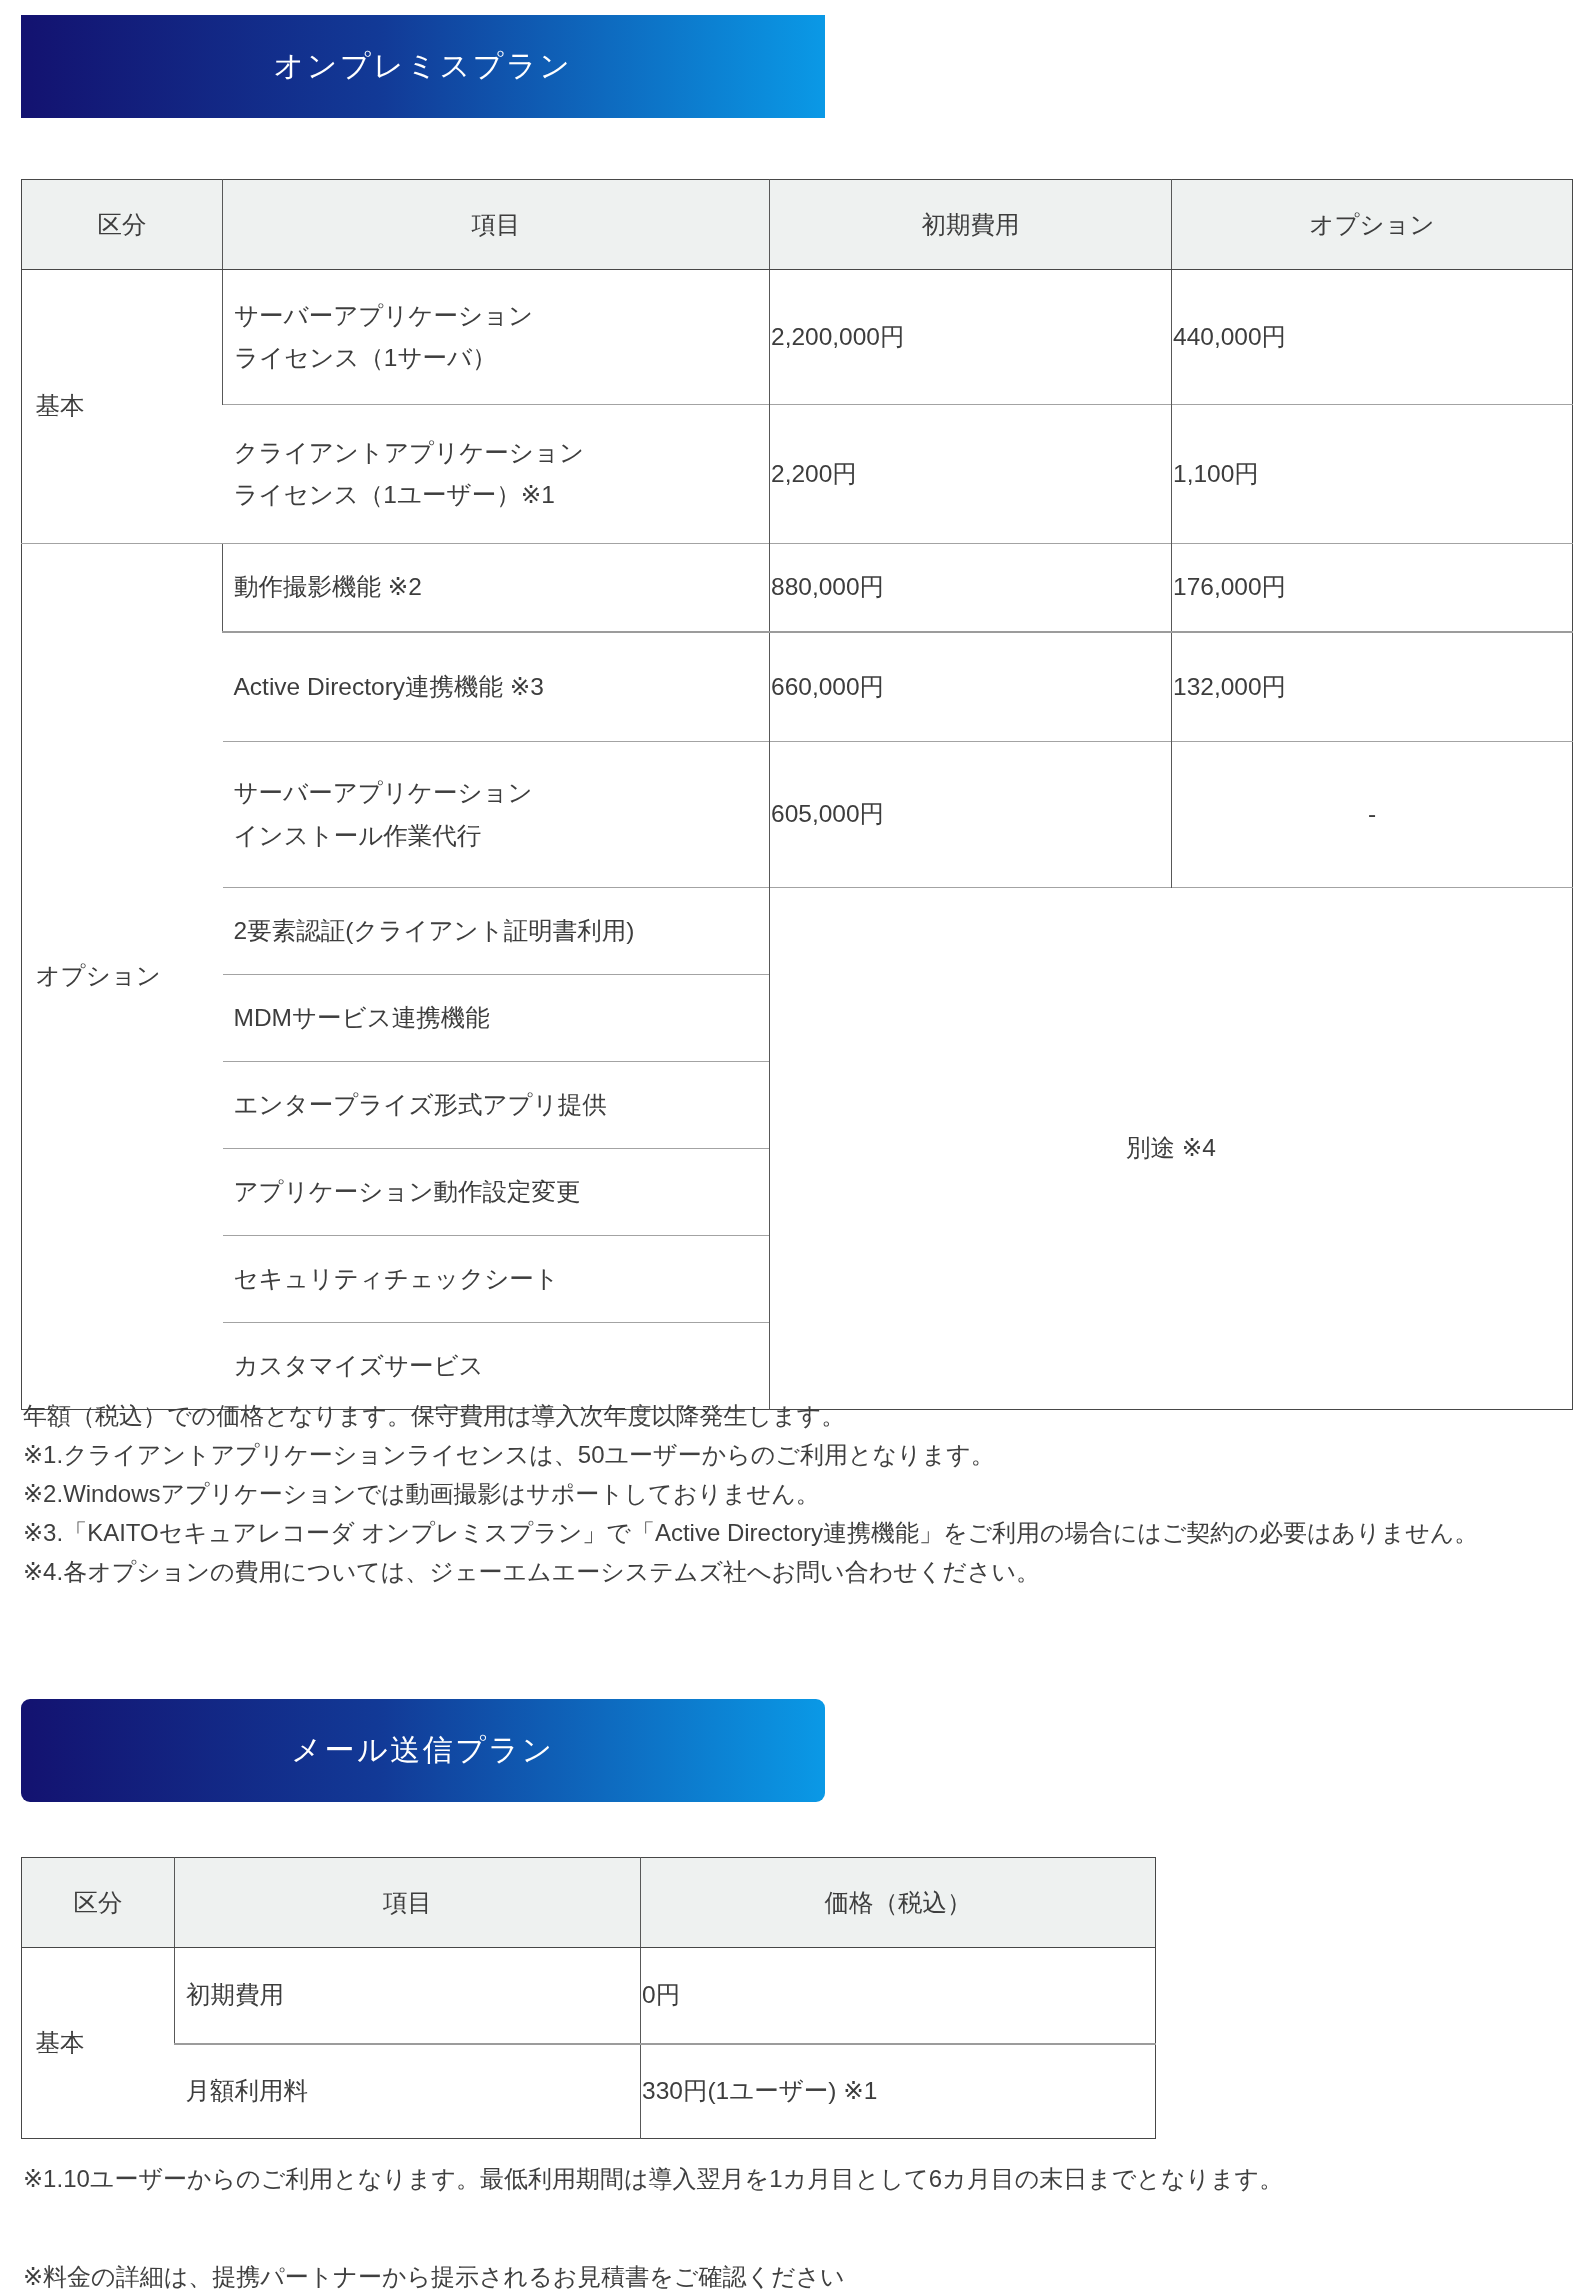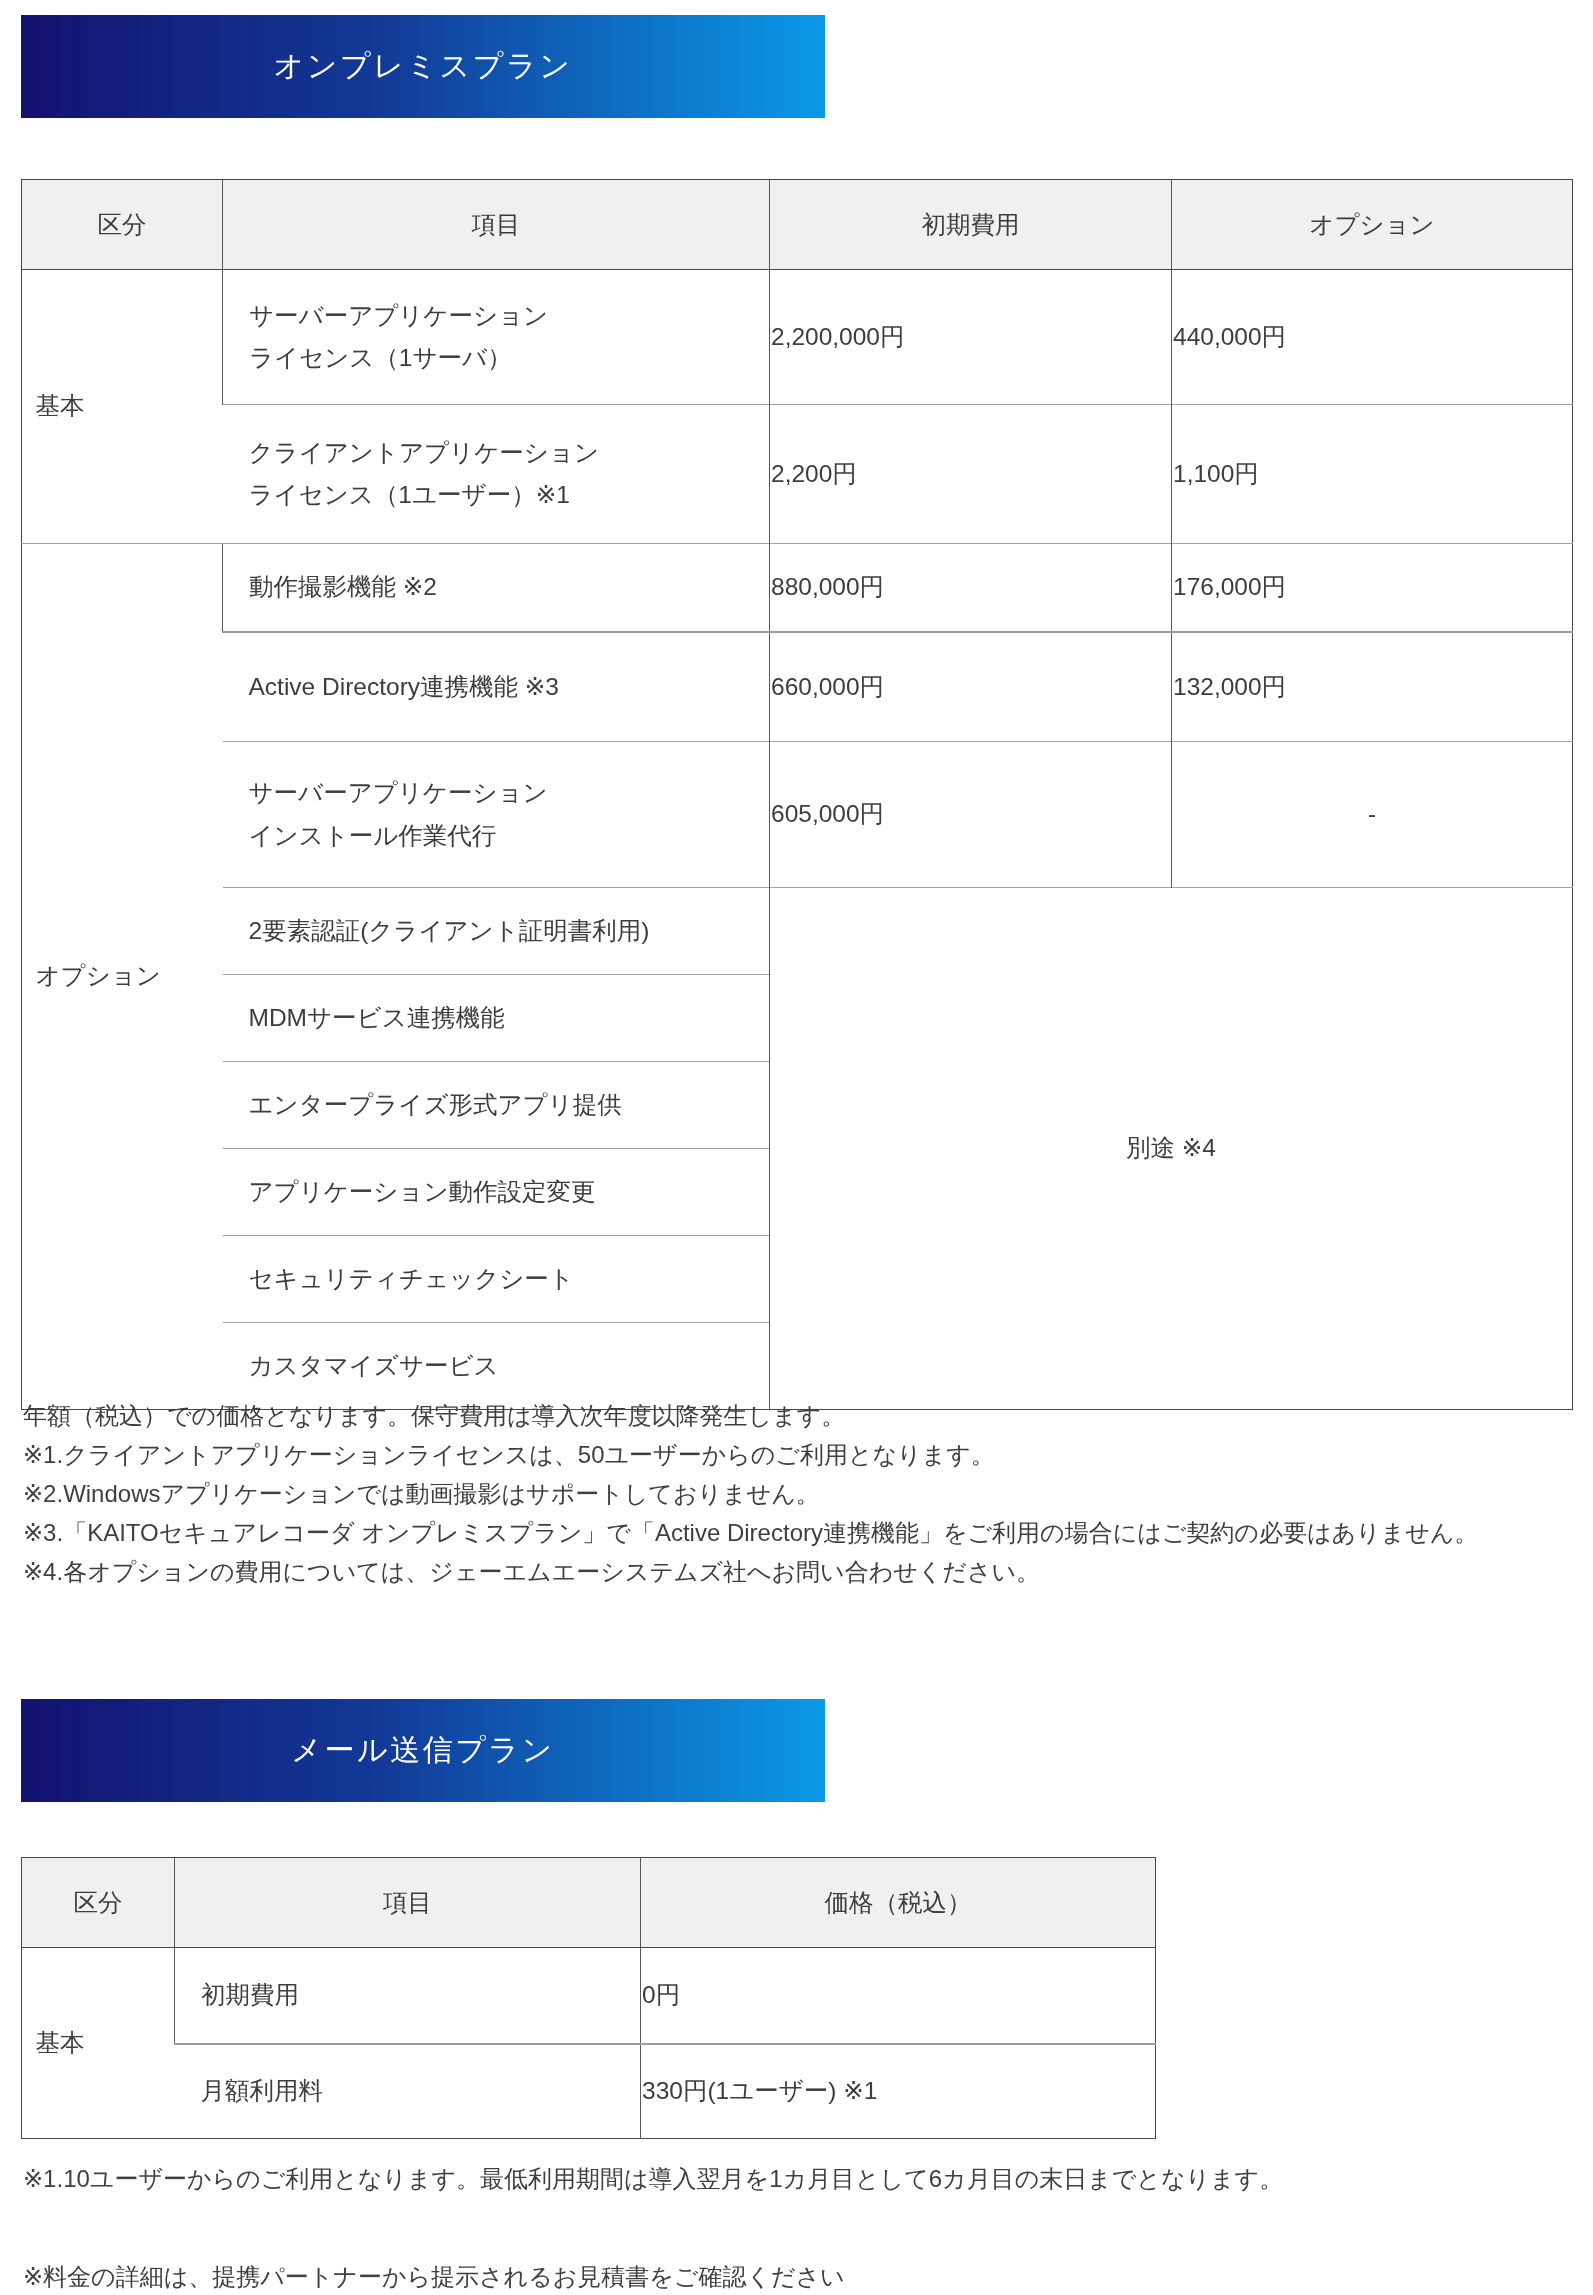--- a/index.html
+++ b/index.html
@@ -13,21 +13,21 @@
   
   .banner{
     position:absolute;left:21px;width:804px;height:103px;
     background:linear-gradient(90deg,#131270 0%,#123a97 45%,#0a99e6 100%);
     display:flex;align-items:center;justify-content:center;
   }
   .banner .banner-label{
     color:#ffffff;font-size:30px;font-weight:500;letter-spacing:2.5px;
   }
   #banner-onpremise{top:15px;}
-  #banner-mail{top:1699px;}
+  #banner-mail{top:1699px;border-radius:9px;}
 
   
   table{border-collapse:collapse;table-layout:fixed;}
   .price-table{position:absolute;background:#ffffff;border:1.7px solid #474747;}
   #table-onpremise{left:21px;top:179px;width:1551px;}
   #table-mail{left:21px;top:1857px;width:1135px;}
 
   .price-table th{
     background:#eef1f0;
     font-weight:400;font-size:24.5px;color:#3d3d3d;
@@ -42,21 +42,21 @@
     border-top:0.8px solid #a3a3a3;
     line-height:1.72;
     background:#ffffff;
   }
   .price-table th:first-child,
   .price-table td:first-child{border-left:none;}
 
   tr.thick-top td{border-top:2.5px solid #9c9c9c;}
 
   td.group-cell{padding-left:13.5px;}
-  td.item-cell{padding-left:26px;white-space:pre-line;}
+  td.item-cell{padding-left:11px;white-space:pre-line;}
   td.num-cell{padding-right:2px;white-space:nowrap;}
   td.center-cell{text-align:center;}
 
   
   .footnotes{position:absolute;left:23px;font-size:24px;color:#3f3f3f;}
   .footnotes .fn-line{line-height:39px;}
   #footnotes-onpremise{top:1396px;}
   #footnotes-mail{top:2159px;}
   #footnote-final{position:absolute;left:23px;top:2257px;font-size:24px;color:#3f3f3f;line-height:39px;}
 </style>

